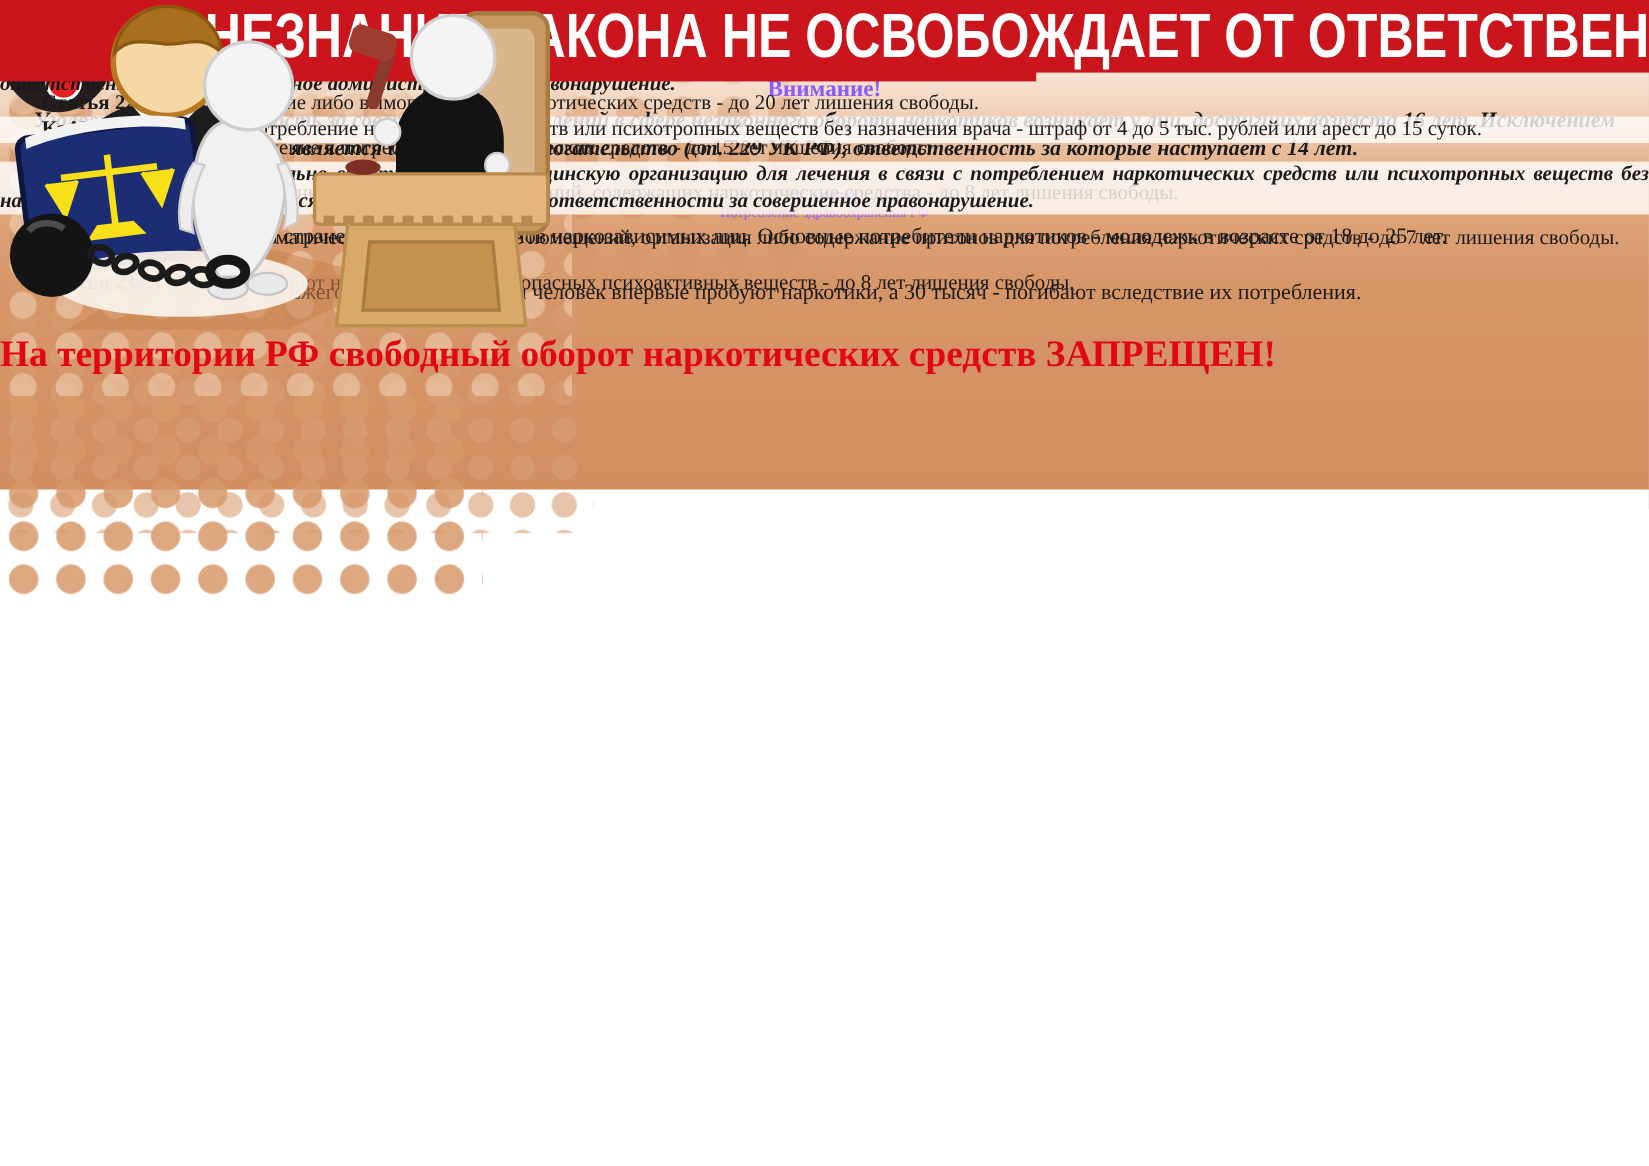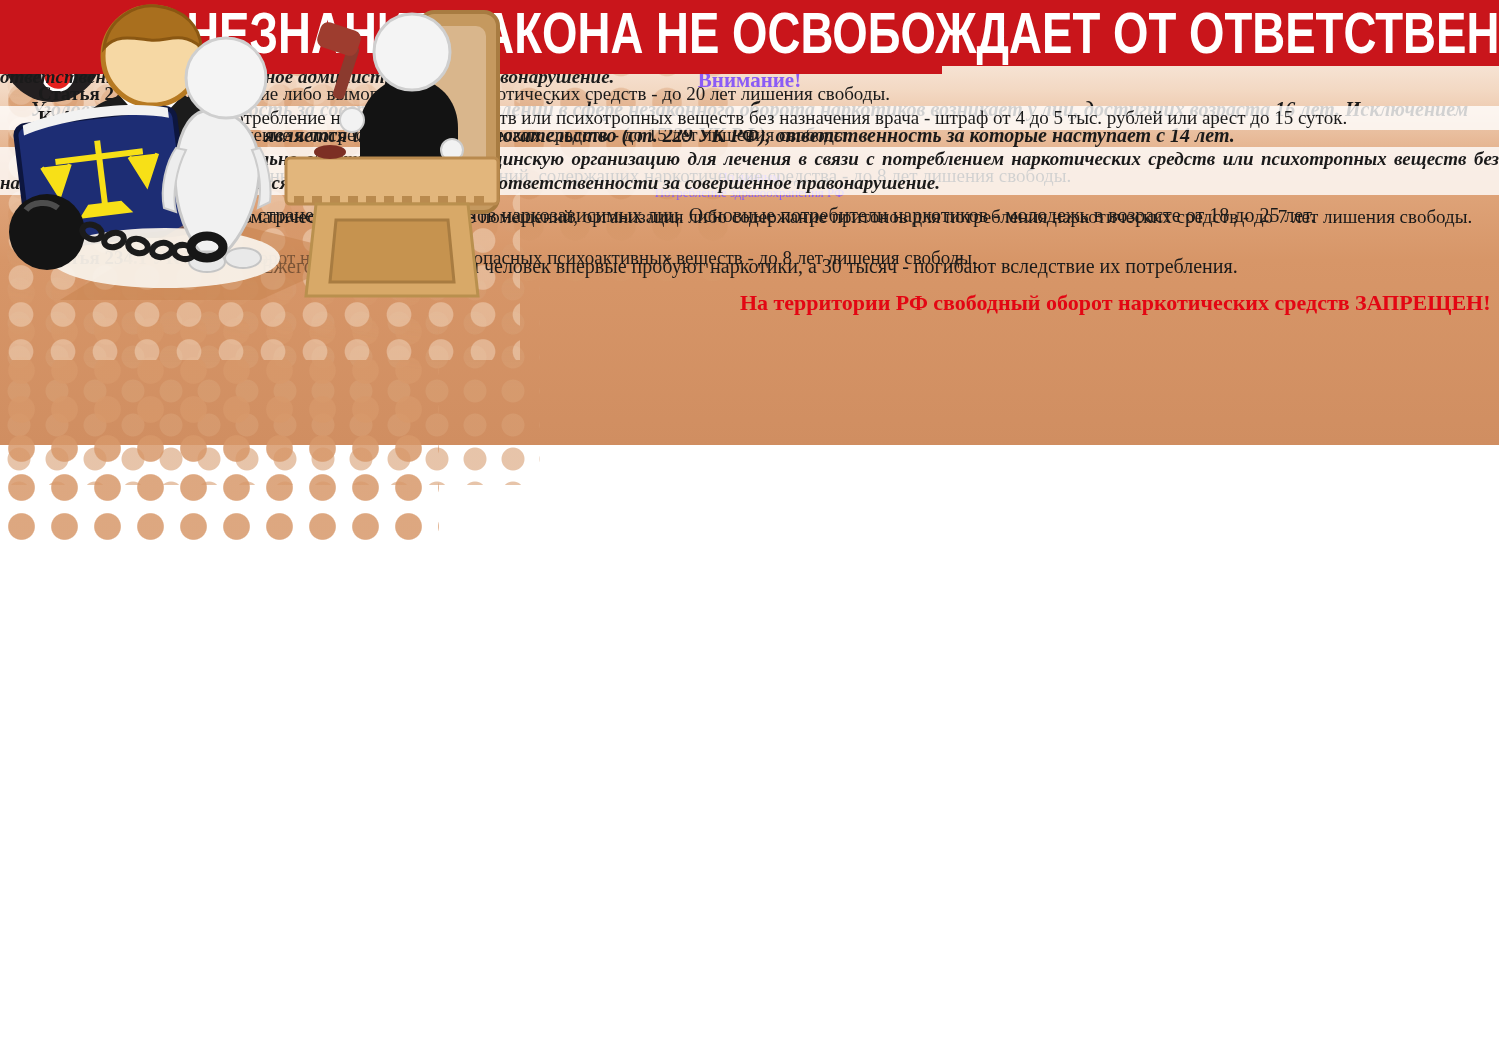--- a/index.html
+++ b/index.html
@@ -67,21 +67,21 @@
   #left-col .att-text { font-weight:bold; font-style:italic; font-size:20px; line-height:1.3; margin-top:3px; }
   #left-col .stats-head { margin-top:21px; font-weight:normal; font-size:13px; line-height:1.26; }
   #left-col .stats { font-size:20px; line-height:1.27; margin-top:2px; }
   #left-col .stats2 { font-size:20px; line-height:1.27; margin-top:25px; }
   .art { font-size:19px; line-height:1.26; text-align:justify; text-indent:38px; margin-bottom:17px; }
   .art b { font-weight:bold; }
   .att-inline { font-weight:bold; }
   .itx { font-weight:bold; font-style:italic; }
   .whitish { background:rgba(255,255,255,.8); }
   #ban-notice {
-    margin-top:18px; text-align:right; font-weight:bold; font-size:22px;
+    margin-top:31px; text-align:left; font-weight:bold; font-size:34px;
     line-height:1.32; color:#e30613; text-indent:0;
   }
   
   #lawyer-illu { position:absolute; left:50; top:746; width:290px; height:246px; z-index:7; }
   #court-illu  { position:absolute; left:985; top:698; width:514px; height:300px; z-index:7; }
 </style>
 </head>
 <body>
 
 <div id="poster">

